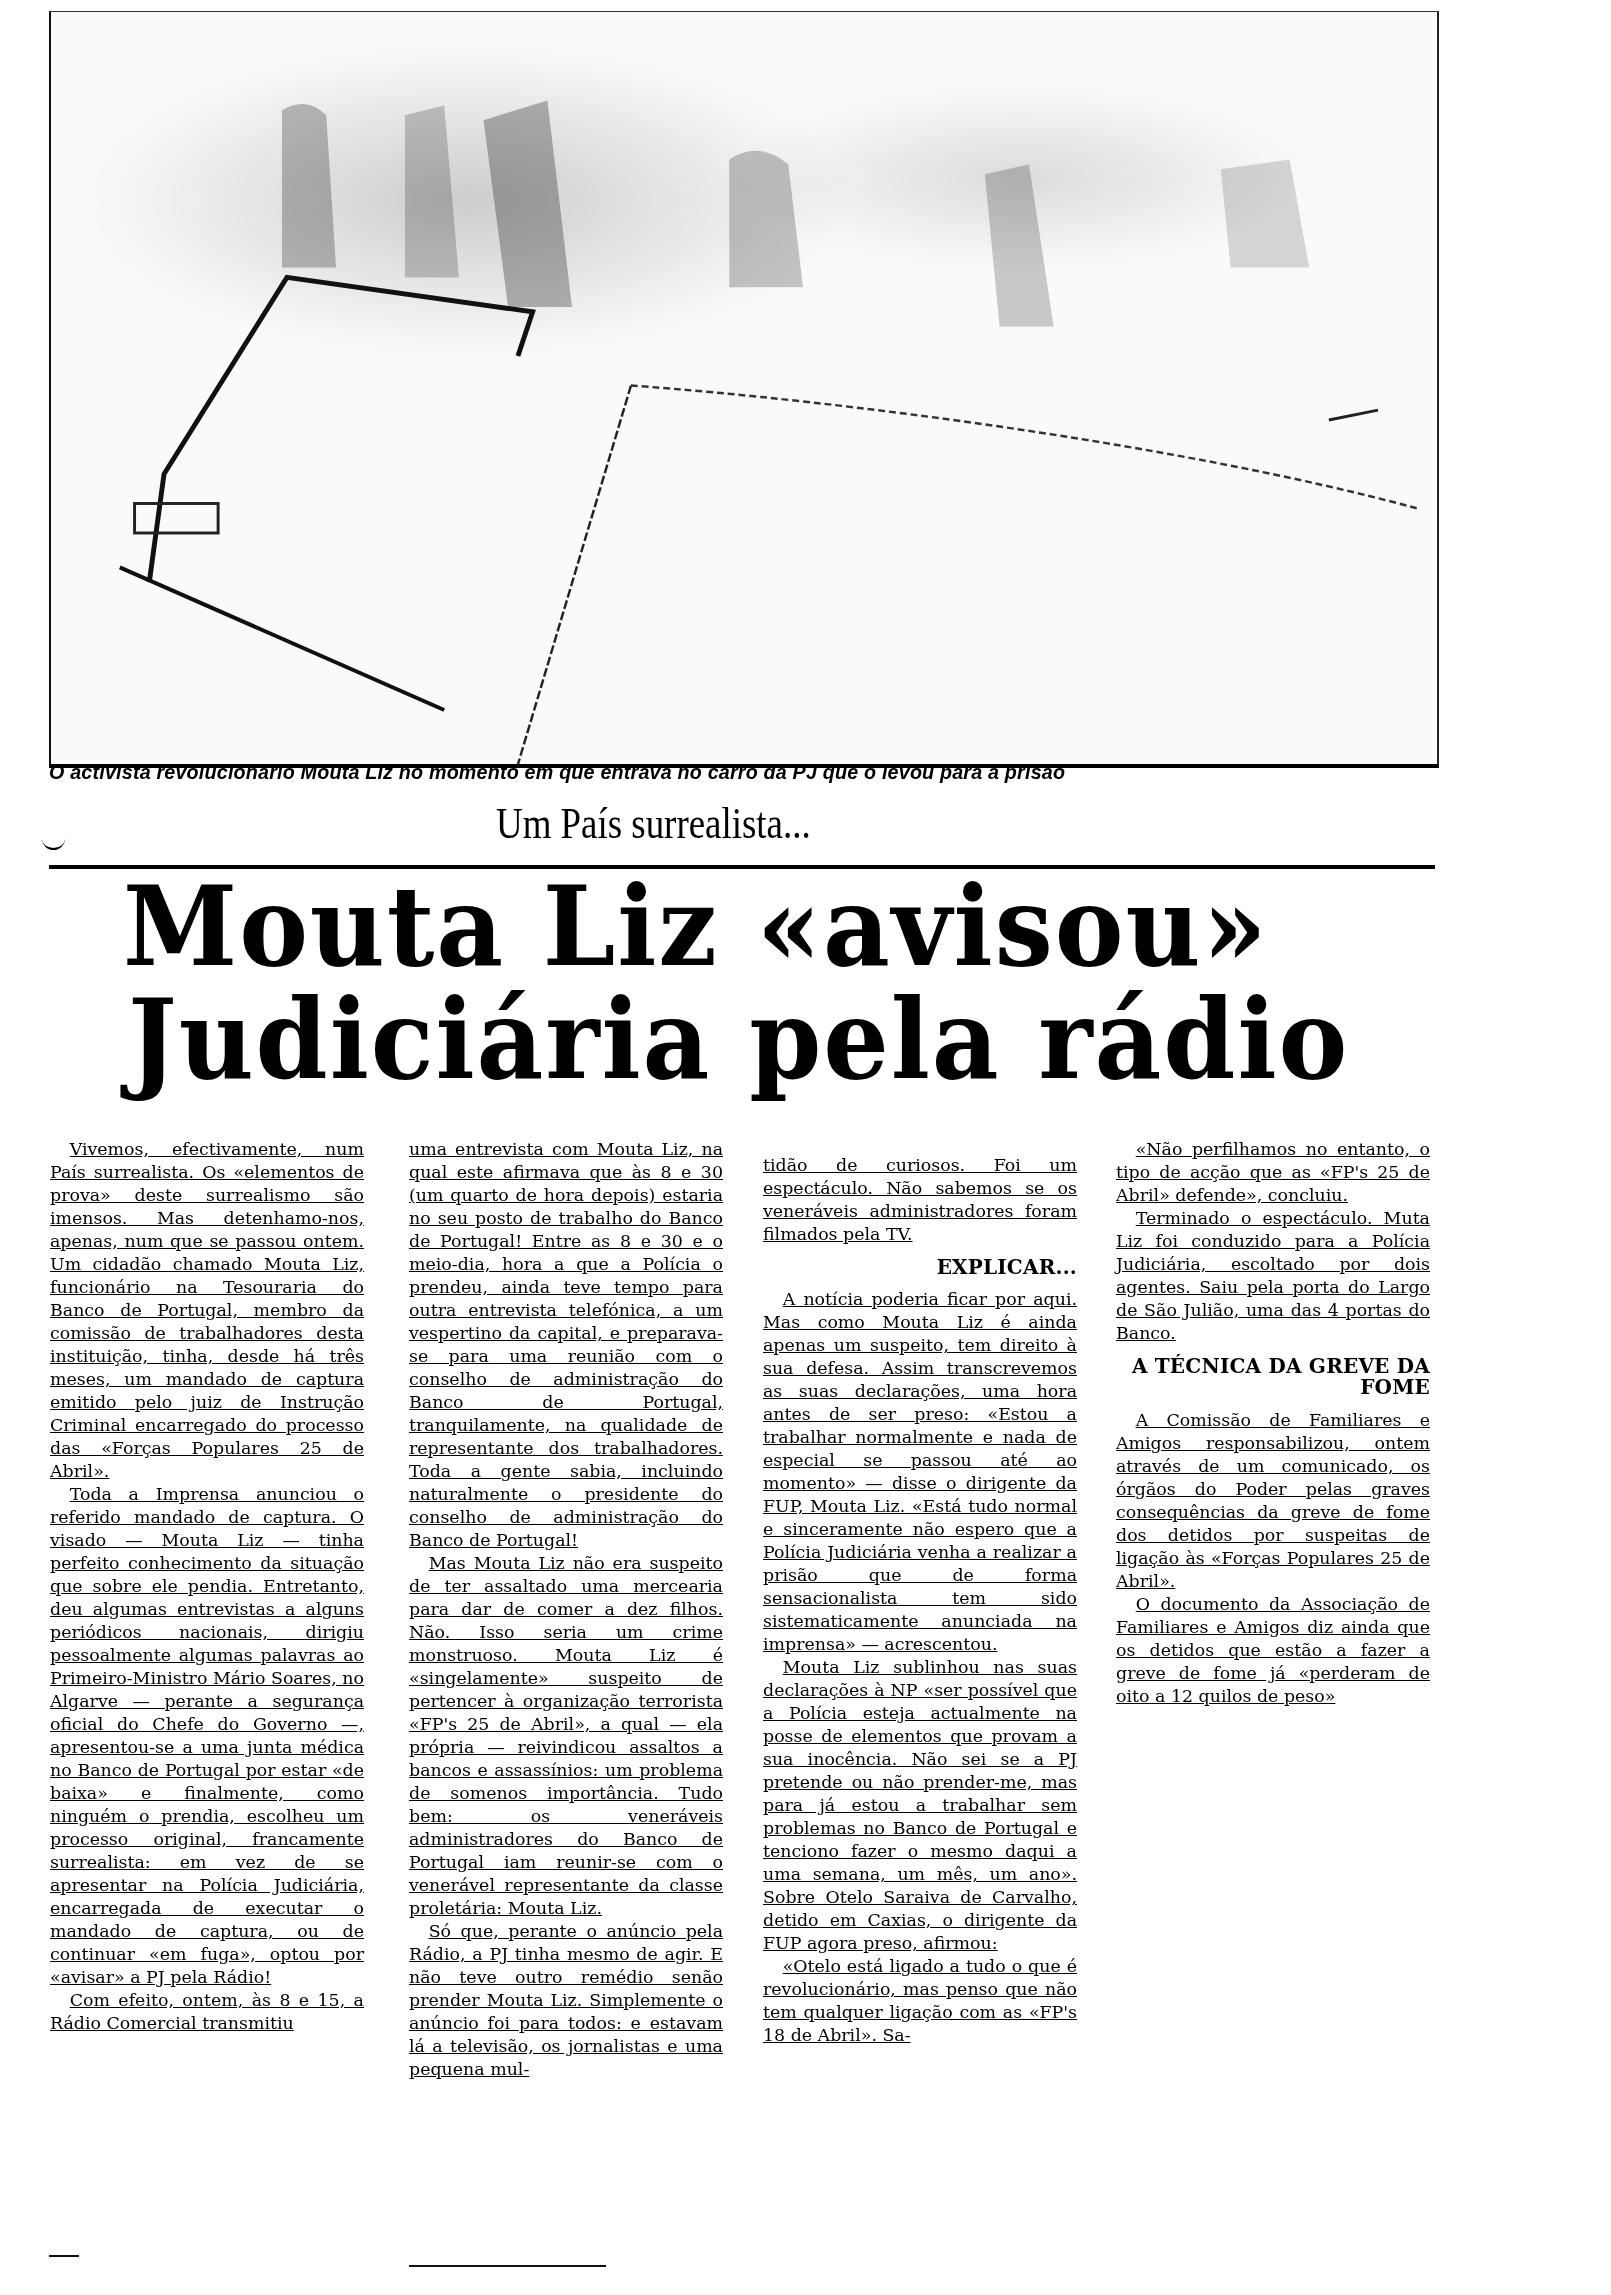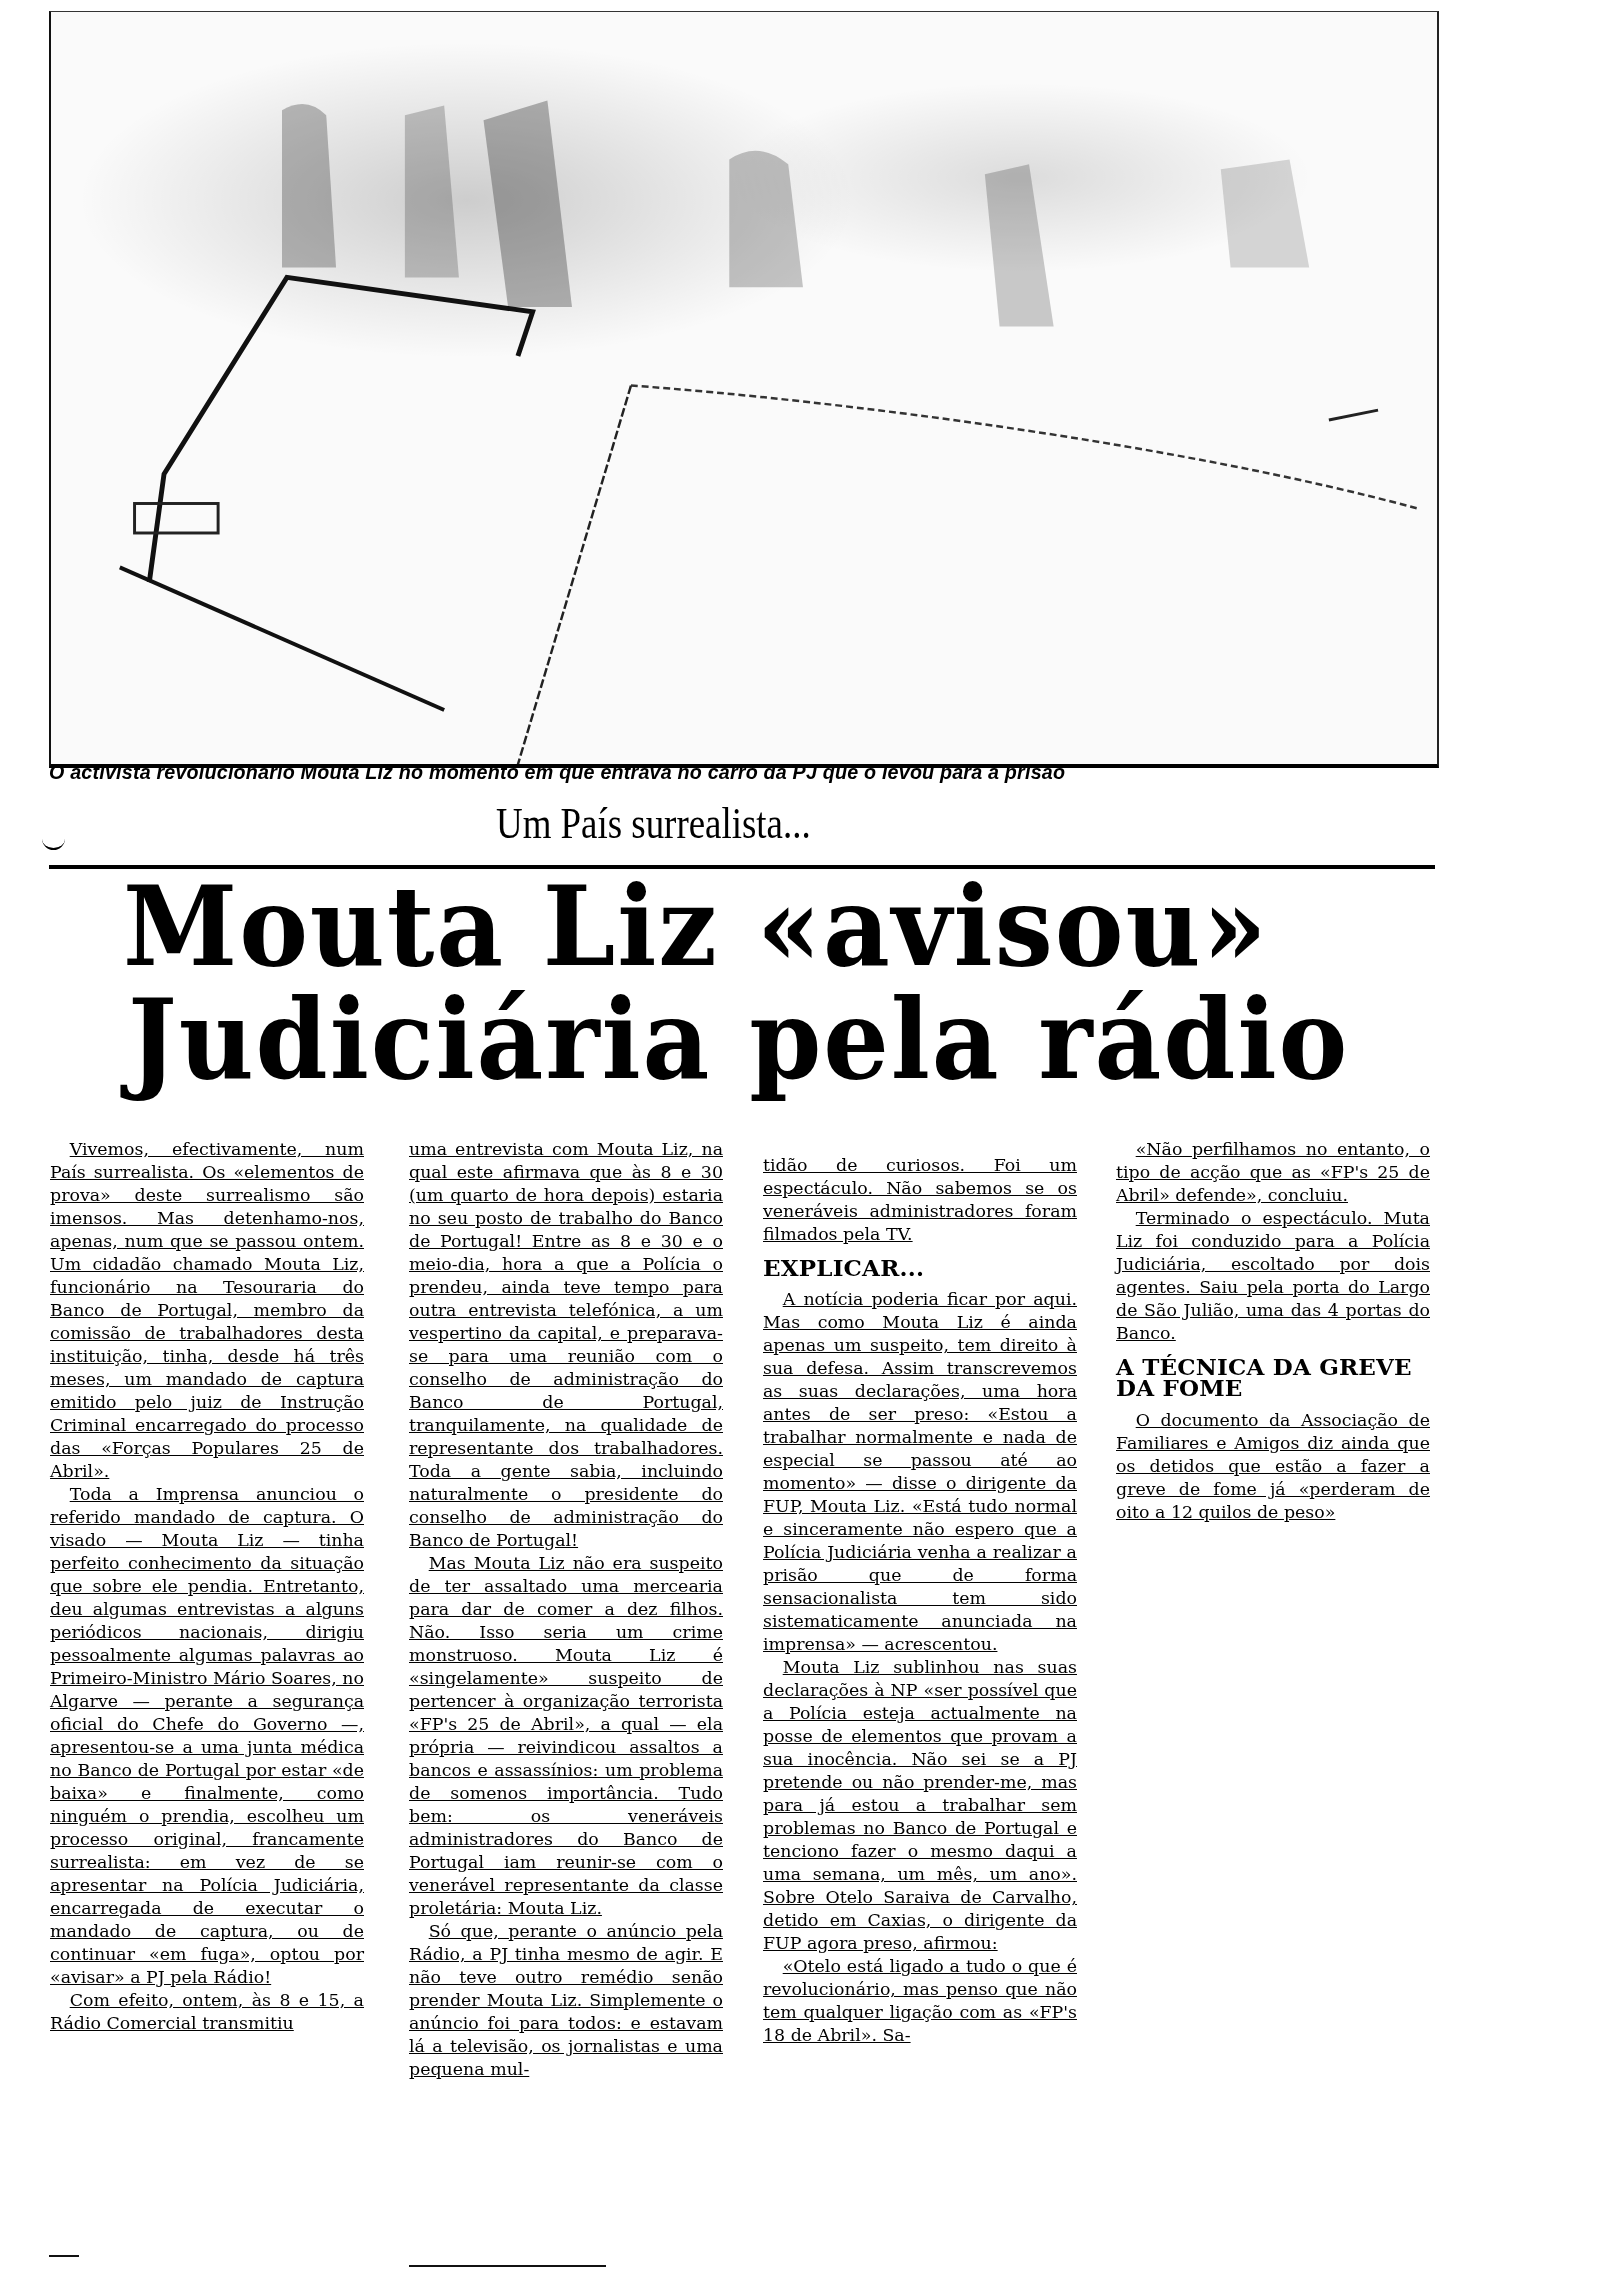--- a/index.html
+++ b/index.html
@@ -40,21 +40,21 @@
   .headline-1 { top: 865px; font-size: 111px; line-height: 1.1; }
   .headline-2 { top: 978px; font-size: 111px; line-height: 1.1; left: 128px; }
   .col {
     position: absolute; top: 1138px; width: 314px;
     font-family: "DejaVu Serif", serif; font-size: 17.4px; line-height: 23px;
     text-align: justify; hyphens: manual;
   }
   .col p { margin: 0; text-indent: 19.7px; text-decoration: underline; }
   .col p.noindent { text-indent: 0; }
   .col h3 {
-    margin: 10.8px 0 9.8px 0; text-align: left; font-weight: bold; font-size: 23px; line-height: 21.6px;
+    margin: 10.8px 0 9.8px 0; text-align: right; font-weight: bold; font-size: 20px; line-height: 21.6px;
     letter-spacing: 0.2px;
   }
   .c1 { left: 50px; }
   .c2 { left: 409px; }
   .c3 { left: 763px; margin-top: 16px; }
   .c4 { left: 1116px; }
   .rule-bottom-1 { position: absolute; left: 49px; top: 2255px; width: 29.5px; height: 1.5px; background: #111; }
   .rule-bottom-2 { position: absolute; left: 409px; top: 2265px; width: 197px; height: 2px; background: #111; }
 </style>
 </head>
@@ -105,18 +105,19 @@
   <h3>EXPLICAR...</h3>
   <p>A notícia poderia ficar por aqui. Mas como Mouta Liz é ainda apenas um suspeito, tem direito à sua defesa. Assim transcrevemos as suas declarações, uma hora antes de ser preso: «Estou a trabalhar normalmente e nada de especial se passou até ao momento» — disse o dirigente da FUP, Mouta Liz. «Está tudo normal e sinceramente não espero que a Polícia Judiciária venha a realizar a prisão que de forma sensacionalista tem sido sistematicamente anunciada na imprensa» — acrescentou.</p>
   <p>Mouta Liz sublinhou nas suas declarações à NP «ser possível que a Polícia esteja actualmente na posse de elementos que provam a sua inocência. Não sei se a PJ pretende ou não prender-me, mas para já estou a trabalhar sem problemas no Banco de Portugal e tenciono fazer o mesmo daqui a uma semana, um mês, um ano». Sobre Otelo Saraiva de Carvalho, detido em Caxias, o dirigente da FUP agora preso, afirmou:</p>
   <p>«Otelo está ligado a tudo o que é revolucionário, mas penso que não tem qualquer ligação com as «FP's 18 de Abril». Sa-</p>
 </div>
 
 <div class="col c4">
   <p>«Não perfilhamos no entanto, o tipo de acção que as «FP's 25 de Abril» defende», concluiu.</p>
   <p>Terminado o espectáculo. Muta Liz foi conduzido para a Polícia Judiciária, escoltado por dois agentes. Saiu pela porta do Largo de São Julião, uma das 4 portas do Banco.</p>
   <h3>A TÉCNICA DA GREVE DA FOME</h3>
+  <p>A Comissão de Familiares e Amigos responsabilizou, ontem através de um comunicado, os órgãos do Poder pelas graves consequências da greve de fome dos detidos por suspeitas de ligação às «Forças Populares 25 de Abril».</p>
   <p>O documento da Associação de Familiares e Amigos diz ainda que os detidos que estão a fazer a greve de fome já «perderam de oito a 12 quilos de peso»</p>
 </div>
 
 <div class="rule-bottom-1"></div>
 <div class="rule-bottom-2"></div>
 
 
 </body></html>

